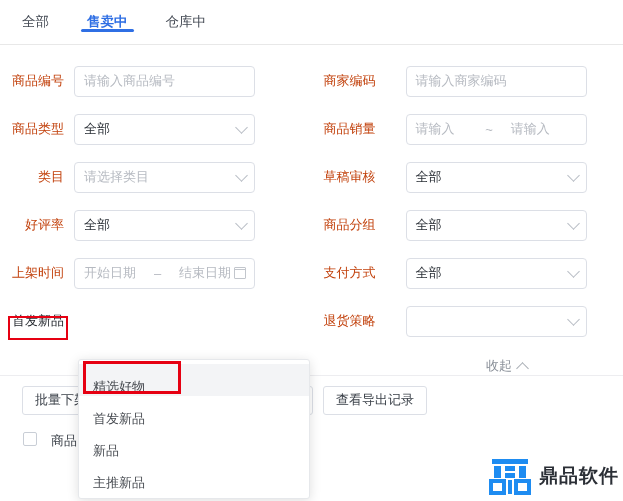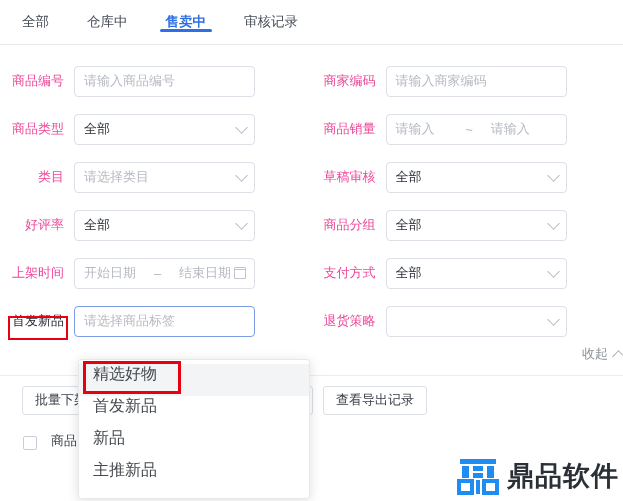--- a/index.html
+++ b/index.html
@@ -64,26 +64,26 @@
     display: flex;
     height: 48px;
     align-items: center;
   }
   .fld {
     display: flex;
     align-items: center;
     height: 48px;
   }
   .fld.left { width: 320px; padding-left: 10px; box-sizing: border-box;}
-  .fld.right { width: 320px; padding-left: 10px; box-sizing: border-box;}
+  .fld.right { width: 320px; padding-left: 10px; box-sizing: border-box; gap: 20px;}
   .lbl {
     width: 64px;
     min-width: 64px;
     text-align: right;
-    color: #ec4899;
+    color: #c2410c;
     font-size: 13px;
     padding-right: 10px;
     box-sizing: border-box;
     white-space: nowrap;
   }
   .lbl.boxed {
     position: relative;
     color: #1f2329;
   }
   .redbox {
@@ -152,22 +152,23 @@
     position: absolute;
     left: -1px; right: -1px; top: 1px;
     height: 1.3px;
     background: #c2c6cc;
   }
 
   
   .collapse-row {
     display: flex;
     justify-content: flex-end;
+    padding-right: 96px;
     height: 30px;
-    align-items: flex-start;
+    align-items: flex-end;
   }
   .collapse-link {
     display: flex;
     align-items: center;
     gap: 6px;
     color: #8a9099;
     font-size: 13px;
     cursor: pointer;
   }
   .collapse-link .cc {
@@ -204,21 +205,21 @@
   }
   .divider-v {
     width: 1px;
     height: 18px;
     background: #e4e6ea;
   }
 
   
   .table-head {
     display: flex;
-    align-items: flex-end;
+    align-items: flex-start;
     gap: 14px;
     padding: 14px 0 0 23px;
     color: #3b4149;
     font-size: 13px;
   }
   .chk {
     width: 14px;
     height: 14px;
     border: 1px solid #c9ced6;
     border-radius: 2px;
@@ -242,23 +243,23 @@
     border: 1px solid #e6e8eb;
     border-radius: 3px;
     box-shadow: 0 2px 12px rgba(0,0,0,0.13);
     padding: 4px 0 6px 0;
     box-sizing: border-box;
     z-index: 40;
   }
   .dd-item {
     height: 32px;
     display: flex;
-    align-items: flex-start;
+    align-items: flex-end;
     padding: 0 14px;
-    font-size: 16px;
+    font-size: 13px;
     color: #45494f;
     cursor: pointer;
     position: relative;
   }
   .dd-item.hover {
     background: #f3f4f6;
   }
   .dd-item .hl-box {
     position: absolute;
     left: 4px;
@@ -273,36 +274,35 @@
   .watermark {
     position: absolute;
     right: 4px;
     bottom: 6px;
     display: flex;
     align-items: center;
     gap: 8px;
     z-index: 60;
   }
   .wm-text {
-    font-size: 27px;
+    font-size: 19px;
     font-weight: 700;
     color: #2b2f36;
     letter-spacing: 1px;
     font-family: "DejaVu Sans", sans-serif;
   }
 </style>
 </head>
 <body>
 
 <div class="tabs-bar">
   <div class="tabs">
     <div class="tab">全部</div>
+    <div class="tab active">售卖中</div>
     <div class="tab">仓库中</div>
-    <div class="tab active">售卖中</div>
-    <div class="tab">审核记录</div>
   </div>
 </div>
 
 <div class="filter-area">
 
   <div class="filter-row">
     <div class="fld left">
       <div class="lbl">商品编号</div>
       <div class="ctl">
         <span class="ph">请输入商品编号</span>
@@ -389,23 +389,20 @@
         <span class="chev"></span>
       </div>
     </div>
   </div>
 
   <div class="filter-row">
     <div class="fld left">
       <div class="lbl boxed">
         <span>首发新品</span>
         <span class="redbox" style="left:-2px;top:4px;width:60px;height:24px;"></span>
-      </div>
-      <div class="ctl focused">
-        <span class="ph">请选择商品标签</span>
       </div>
     </div>
     <div class="fld right">
       <div class="lbl">退货策略</div>
       <div class="ctl">
         <span class="chev"></span>
       </div>
     </div>
   </div>
 

